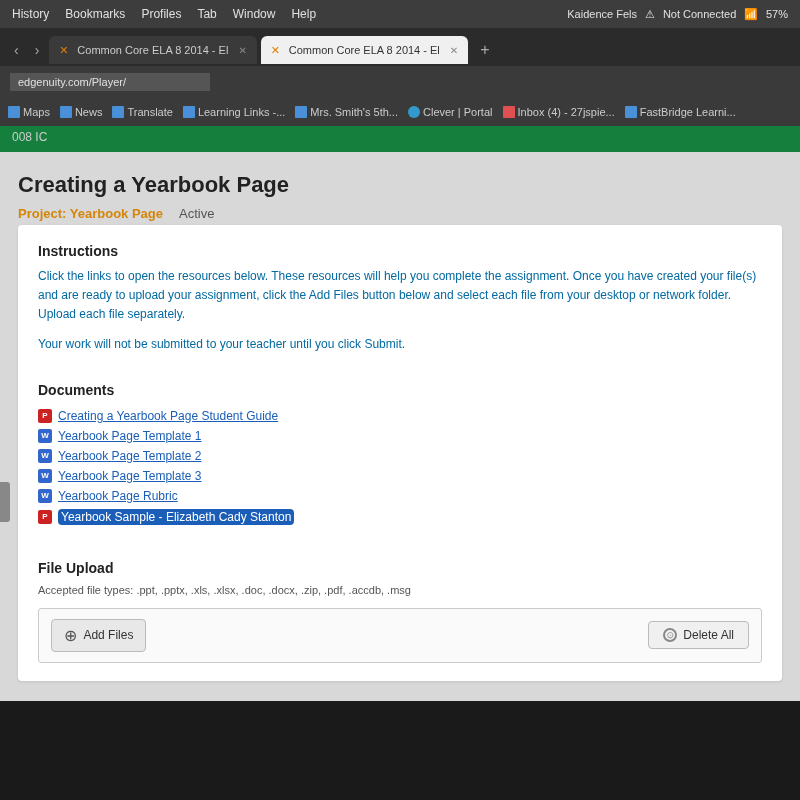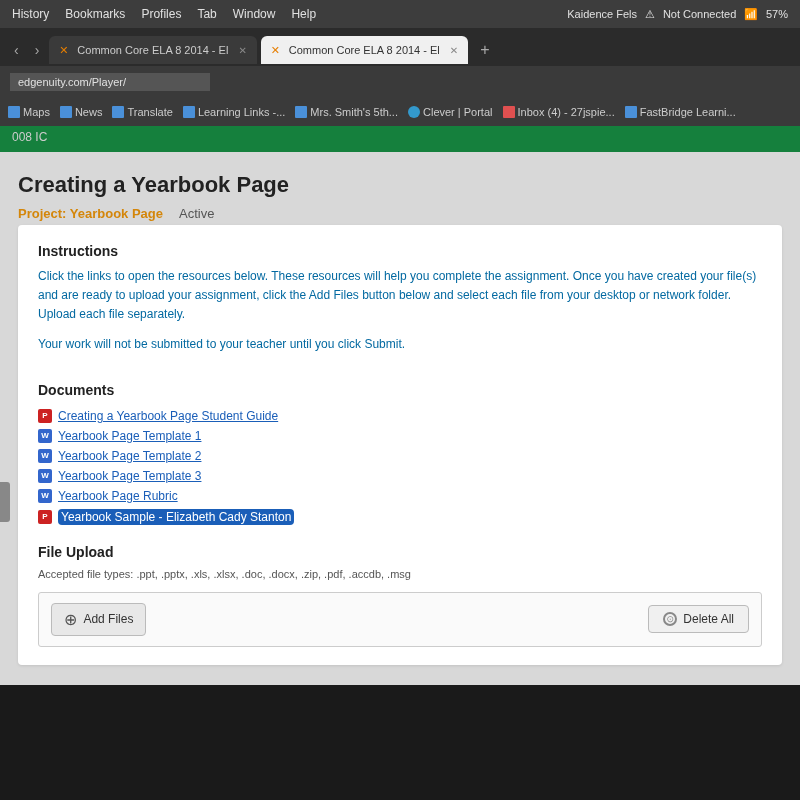--- a/index.html
+++ b/index.html
@@ -215,21 +215,21 @@
       cursor: pointer;
     }
     .doc-link.selected {
       background: #1a5eb8;
       color: #ffffff;
       padding: 1px 3px;
       border-radius: 4px;
       text-decoration: none;
     }
 
-    .file-upload-section { margin-top: 16px; }
+    .file-upload-section { margin-top: 32px; }
     .accepted-types {
       font-size: 11px;
       color: #555;
       margin-bottom: 12px;
     }
 
     .upload-area {
       border: 1px solid #ccc;
       border-radius: 3px;
       padding: 10px 12px;

